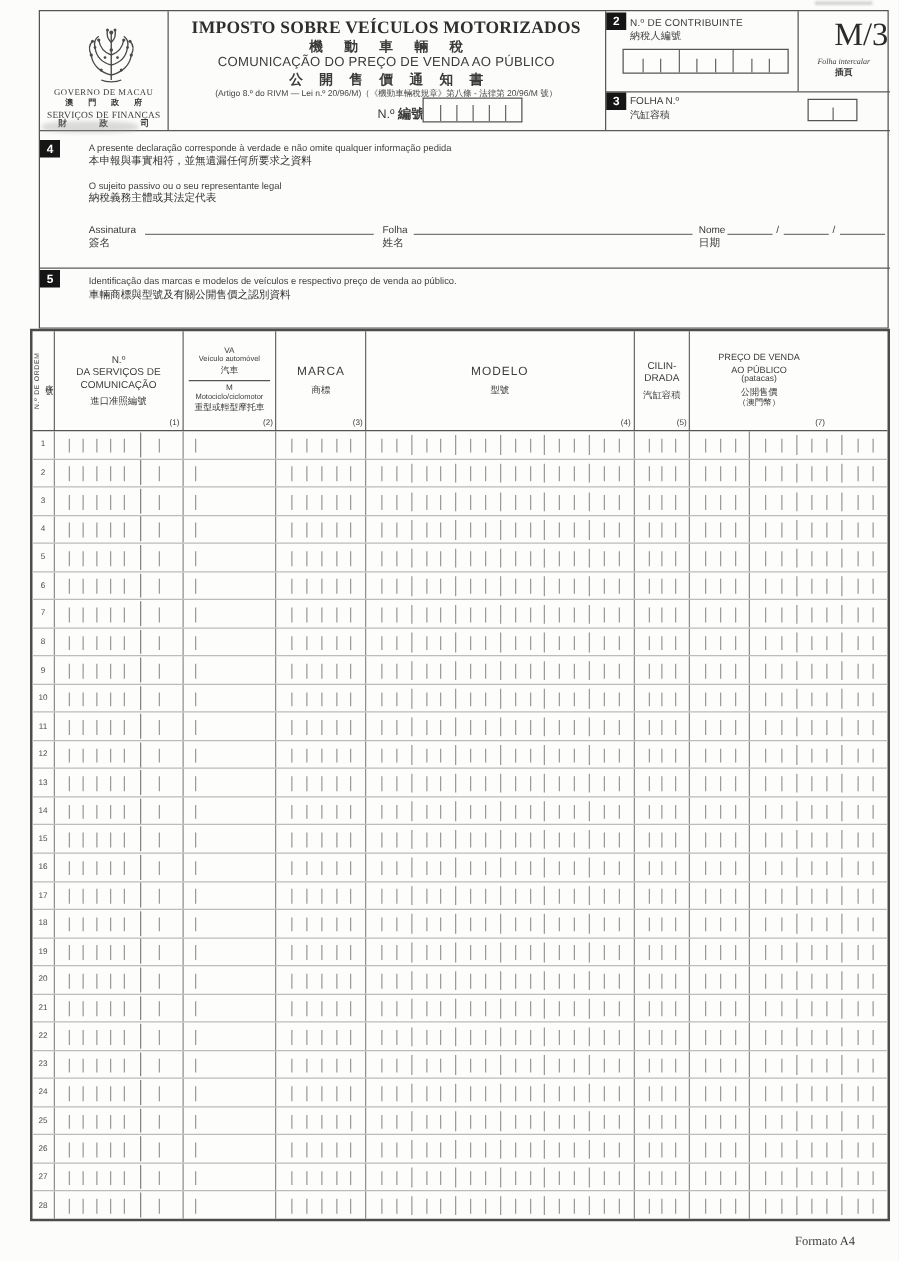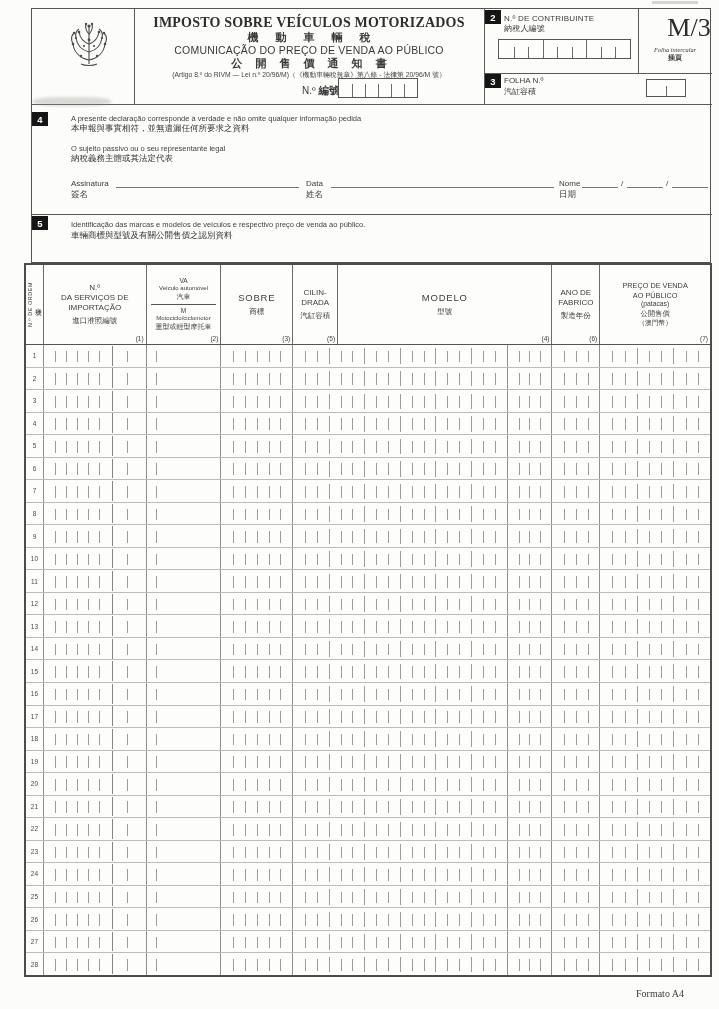--- a/index.html
+++ b/index.html
@@ -115,20 +115,26 @@
           <circle cx="39" cy="24" r="1.3"></circle>
         <circle cx="10" cy="18" r="1.1"></circle>
           <circle cx="36" cy="18" r="1.1"></circle>
         <circle cx="23" cy="20" r="1.4"></circle>
           <circle cx="18" cy="26" r="1.1"></circle>
           <circle cx="28" cy="26" r="1.1"></circle>
         <circle cx="15" cy="36" r="1.2"></circle>
           <circle cx="31" cy="36" r="1.2"></circle>
       </g>
     </svg>
+    <div class="agency">
+      <div class="pt1">GOVERNO DE MACAU</div>
+      <div class="zh1">澳 門 政 府</div>
+      <div class="pt2">SERVIÇOS DE FINANÇAS</div>
+      <div class="zh2">財 政 司</div>
+    </div>
     <div class="smudge"></div>
 
     <div class="titlecell">
       <div class="t1">IMPOSTO SOBRE VEÍCULOS MOTORIZADOS</div>
       <div class="t1zh">機 動 車 輛 稅</div>
       <div class="t2">COMUNICAÇÃO DO PREÇO DE VENDA AO PÚBLICO</div>
       <div class="t2zh">公 開 售 價 通 知 書</div>
       <div class="legal">(Artigo 8.º do RIVM — Lei n.º 20/96/M)（《機動車輛稅規章》第八條 - 法律第 20/96/M 號）</div>
       <div class="numrow">
         <span class="numlabel"><span>N.º</span> <b>編號</b></span>
@@ -176,21 +182,21 @@
     <div class="nsq" style="left:0;top:103px;">4</div>
     <div class="s4line" style="top:105px;">A presente declaração corresponde à verdade e não omite qualquer informação pedida</div>
     <div class="s4zh" style="top:114px;">本申報與事實相符，並無遺漏任何所要求之資料</div>
     <div class="s4line" style="top:135px;">O sujeito passivo ou o seu representante legal</div>
     <div class="s4zh" style="top:144px;">納稅義務主體或其法定代表</div>
 
     <span class="slabel" style="left:39px;top:170px;">Assinatura</span>
     <span class="szh" style="left:39px;top:180px;">簽名</span>
     <div class="fieldline" style="left:84px;top:168px;width:183px;"></div>
 
-    <span class="slabel" style="left:274px;top:170px;">Data</span>
+    <span class="slabel" style="left:274px;top:170px;">Folha</span>
     <span class="szh" style="left:274px;top:180px;">姓名</span>
     <div class="fieldline" style="left:299px;top:168px;width:223px;"></div>
 
     <span class="slabel" style="left:527px;top:170px;">Nome</span>
     <span class="szh" style="left:527px;top:180px;">日期</span>
     <div class="fieldline" style="left:550px;top:168px;width:36px;"></div>
     <span class="slabel" style="left:589px;top:170px;">/</span>
     <div class="fieldline" style="left:595px;top:168px;width:36px;"></div>
     <span class="slabel" style="left:634px;top:170px;">/</span>
     <div class="fieldline" style="left:640px;top:168px;width:36px;"></div>
@@ -206,61 +212,55 @@
       <div class="hcell w0">
         <div class="ordhdr">
           <span class="rot">N.º DE ORDEM</span>
           <span class="vzh">序號</span>
         </div>
       </div>
 
       <div class="hcell w1">
         <div class="h-pt">N.º</div>
         <div class="h-pt">DA SERVIÇOS DE</div>
-        <div class="h-pt">IMPORTAÇÃO</div>
+        <div class="h-pt">COMUNICAÇÃO</div>
         <div class="h-zh">進口准照編號</div>
         <span class="colnum">(1)</span>
       </div>
 
       <div class="hcell w2">
         <div class="vam-code">VA</div>
         <div class="vam-sm">Veículo automóvel</div>
         <div class="vam-zh">汽車</div>
         <div class="vamdiv"></div>
         <div class="vam-code">M</div>
         <div class="vam-sm">Motociclo/ciclomotor</div>
         <div class="vam-zh">重型或輕型摩托車</div>
         <span class="colnum">(2)</span>
       </div>
 
       <div class="hcell w3">
-        <div class="h-pt-lg">SOBRE</div>
+        <div class="h-pt-lg">MARCA</div>
         <div class="h-zh">商標</div>
         <span class="colnum">(3)</span>
+      </div>
+
+      <div class="hcell w4">
+        <div class="h-pt-lg">MODELO</div>
+        <div class="h-zh">型號</div>
+        <span class="colnum">(4)</span>
       </div>
 
       <div class="hcell w5">
         <div class="h-pt">CILIN-</div>
         <div class="h-pt">DRADA</div>
         <div class="h-zh">汽缸容積</div>
         <span class="colnum">(5)</span>
       </div>
 
-      <div class="hcell w4">
-        <div class="h-pt-lg">MODELO</div>
-        <div class="h-zh">型號</div>
-        <span class="colnum">(4)</span>
-      </div>
-
-      <div class="hcell w6">
-        <div class="h-pt">ANO DE</div>
-        <div class="h-pt">FABRICO</div>
-        <div class="h-zh">製造年份</div>
-        <span class="colnum">(6)</span>
-      </div>
 
       <div class="hcell w7">
         <div class="preco-sm">PREÇO DE VENDA</div>
         <div class="preco-sm">AO PÚBLICO</div>
         <div class="preco-sm" style="font-size:6.8px;">(patacas)</div>
         <div class="preco-sm">公開售價</div>
         <div class="preco-sm" style="font-size:6.8px;">（澳門幣）</div>
         <span class="colnum">(7)</span>
       </div>
     </div>

